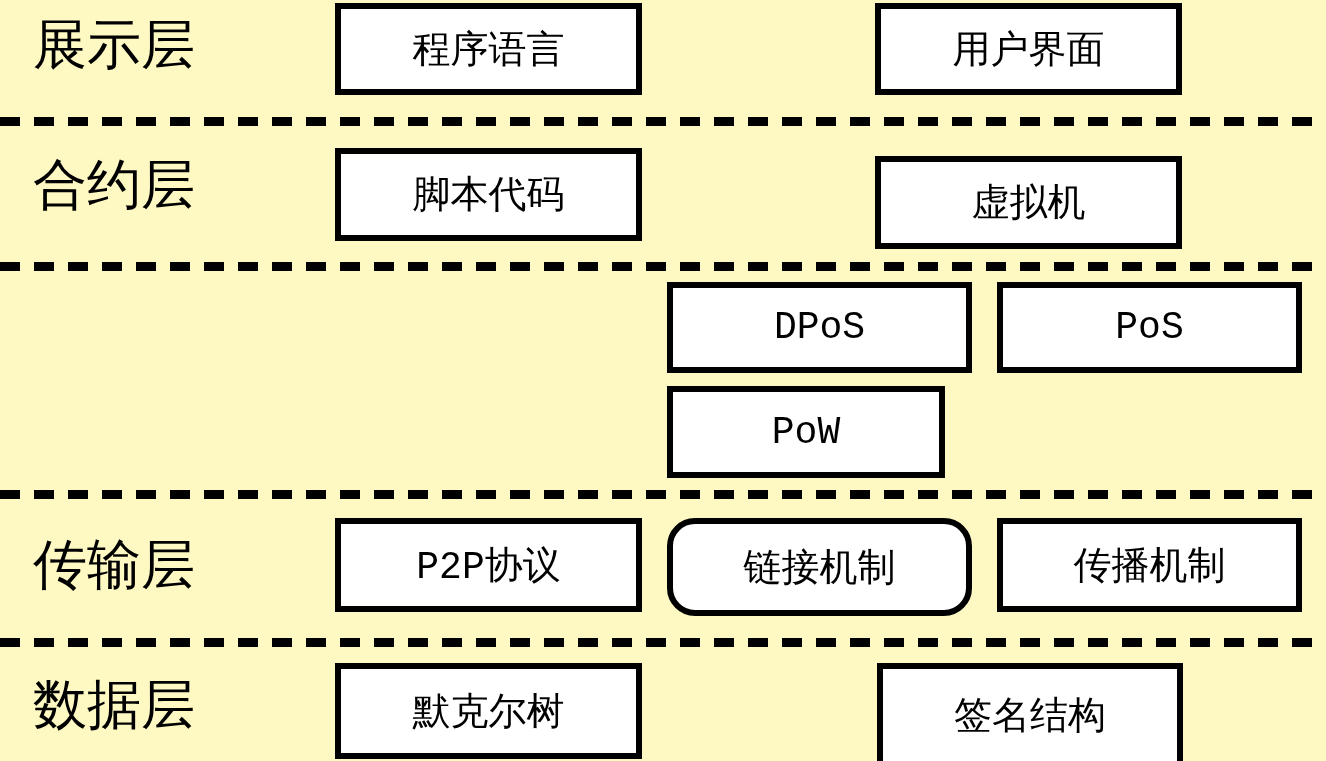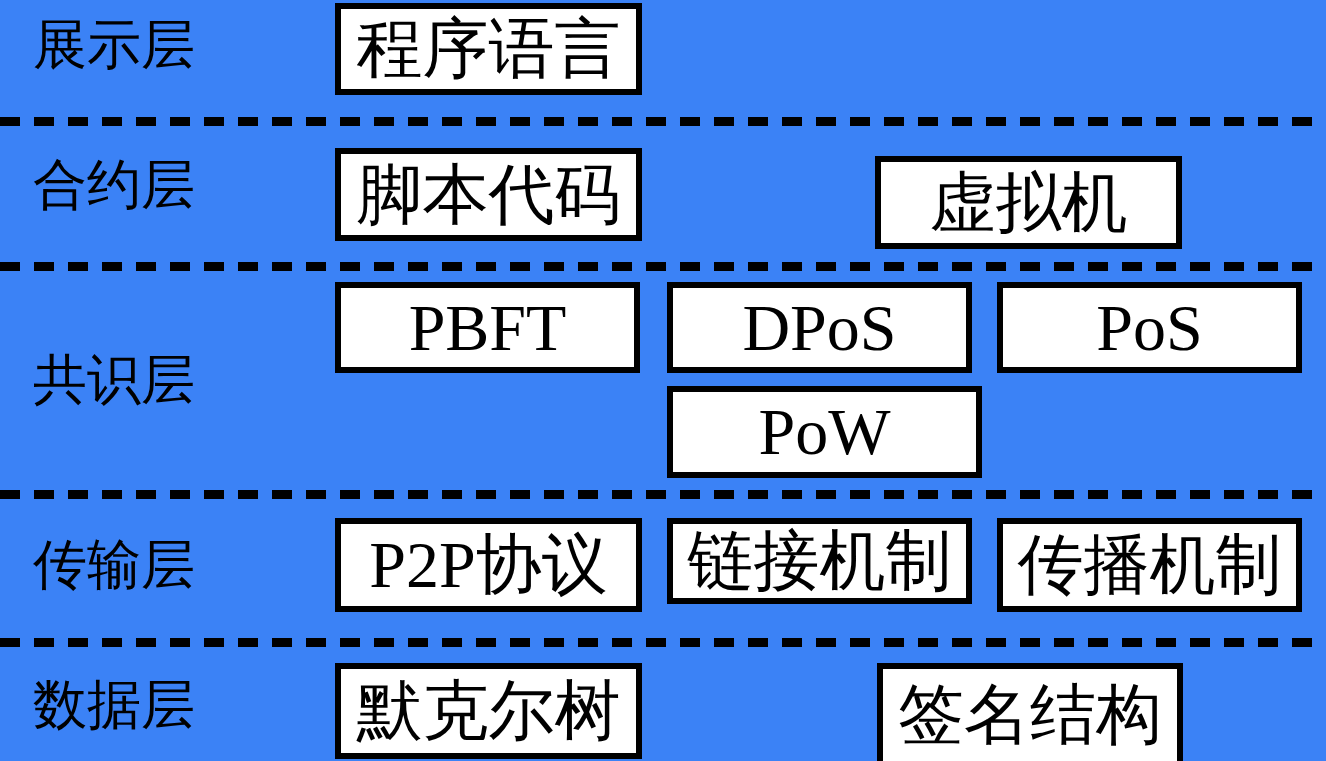--- a/index.html
+++ b/index.html
@@ -4,44 +4,45 @@
 <style>
   html, body {
     margin: 0;
     padding: 0;
     background: #ffffff;
   }
   #stage {
     position: relative;
     width: 1326px;
     height: 761px;
-    background: #3b82f6;
+    background: #fef9c3;
     font-family: "Liberation Serif", "DejaVu Serif", serif;
     color: #000000;
     overflow: hidden;
   }
   .layer-label {
     position: absolute;
     left: 33px;
     font-size: 54px;
     line-height: 60px;
     white-space: nowrap;
     color: #000000;
   }
   .node-box {
     position: absolute;
     box-sizing: border-box;
     border: 6px solid #000000;
     background: #ffffff;
     display: flex;
     align-items: center;
     justify-content: center;
-    font-size: 66px;
+    font-size: 38px;
     white-space: nowrap;
     color: #000000;
+    font-family: Liberation Mono, monospace;
   }
   .divider {
     position: absolute;
     left: 0;
     width: 1326px;
     height: 9px;
     background: repeating-linear-gradient(90deg,
       #000000 0px, #000000 20px,
       transparent 20px, transparent 34px);
   }
@@ -58,54 +59,53 @@
   #divider-1 { top: 117px; }
 
   #box-script-code     { left: 335px; top: 142px; width: 307px; height: 93px; margin-top: 6px; }
   #box-virtual-machine { left: 875px; top: 142px; width: 307px; height: 93px; margin-top: 14px; }
 
   #divider-2 { top: 262px; }
 
   #box-pbft { left: 335px; top: 282px; width: 305px; height: 91px; }
   #box-dpos { left: 667px; top: 282px; width: 305px; height: 91px; }
   #box-pos  { left: 997px; top: 282px; width: 305px; height: 91px; }
-  #box-pow  { left: 667px; top: 386px; width: 315px; height: 92px; }
+  #box-pow  { left: 667px; top: 386px; width: 278px; height: 92px; }
 
   #divider-3 { top: 490px; }
 
   #box-p2p-protocol           { left: 335px; top: 518px; width: 307px; height: 94px; }
-  #box-link-mechanism         { left: 667px; top: 518px; width: 305px; height: 86px; }
+  #box-link-mechanism         { left: 667px; top: 518px; width: 305px; height: 98px; border-radius: 28px; }
   #box-propagation-mechanism  { left: 997px; top: 518px; width: 305px; height: 94px; text-align: right; }
 
   #divider-4 { top: 638px; }
 
   #box-merkle-tree         { left: 335px; top: 663px; width: 307px; height: 96px; }
   #box-signature-structure { left: 877px; top: 663px; width: 306px; height: 104px; }
 </style>
 </head>
 <body>
 
 <div id="stage">
 
   <div class="layer-label" id="lbl-presentation">展示层</div>
   <div class="layer-label" id="lbl-contract">合约层</div>
-  <div class="layer-label" id="lbl-consensus">共识层</div>
   <div class="layer-label" id="lbl-transport">传输层</div>
   <div class="layer-label" id="lbl-data">数据层</div>
 
   <div class="node-box" id="box-programming-language">程序语言</div>
+  <div class="node-box" id="box-user-interface">用户界面</div>
 
   <div class="divider" id="divider-1"></div>
 
   <div class="node-box" id="box-script-code">脚本代码</div>
   <div class="node-box" id="box-virtual-machine">虚拟机</div>
 
   <div class="divider" id="divider-2"></div>
 
-  <div class="node-box" id="box-pbft">PBFT</div>
   <div class="node-box" id="box-dpos">DPoS</div>
   <div class="node-box" id="box-pos">PoS</div>
   <div class="node-box" id="box-pow">PoW</div>
 
   <div class="divider" id="divider-3"></div>
 
   <div class="node-box" id="box-p2p-protocol">P2P协议</div>
   <div class="node-box" id="box-link-mechanism">链接机制</div>
   <div class="node-box" id="box-propagation-mechanism">传播机制</div>
 

